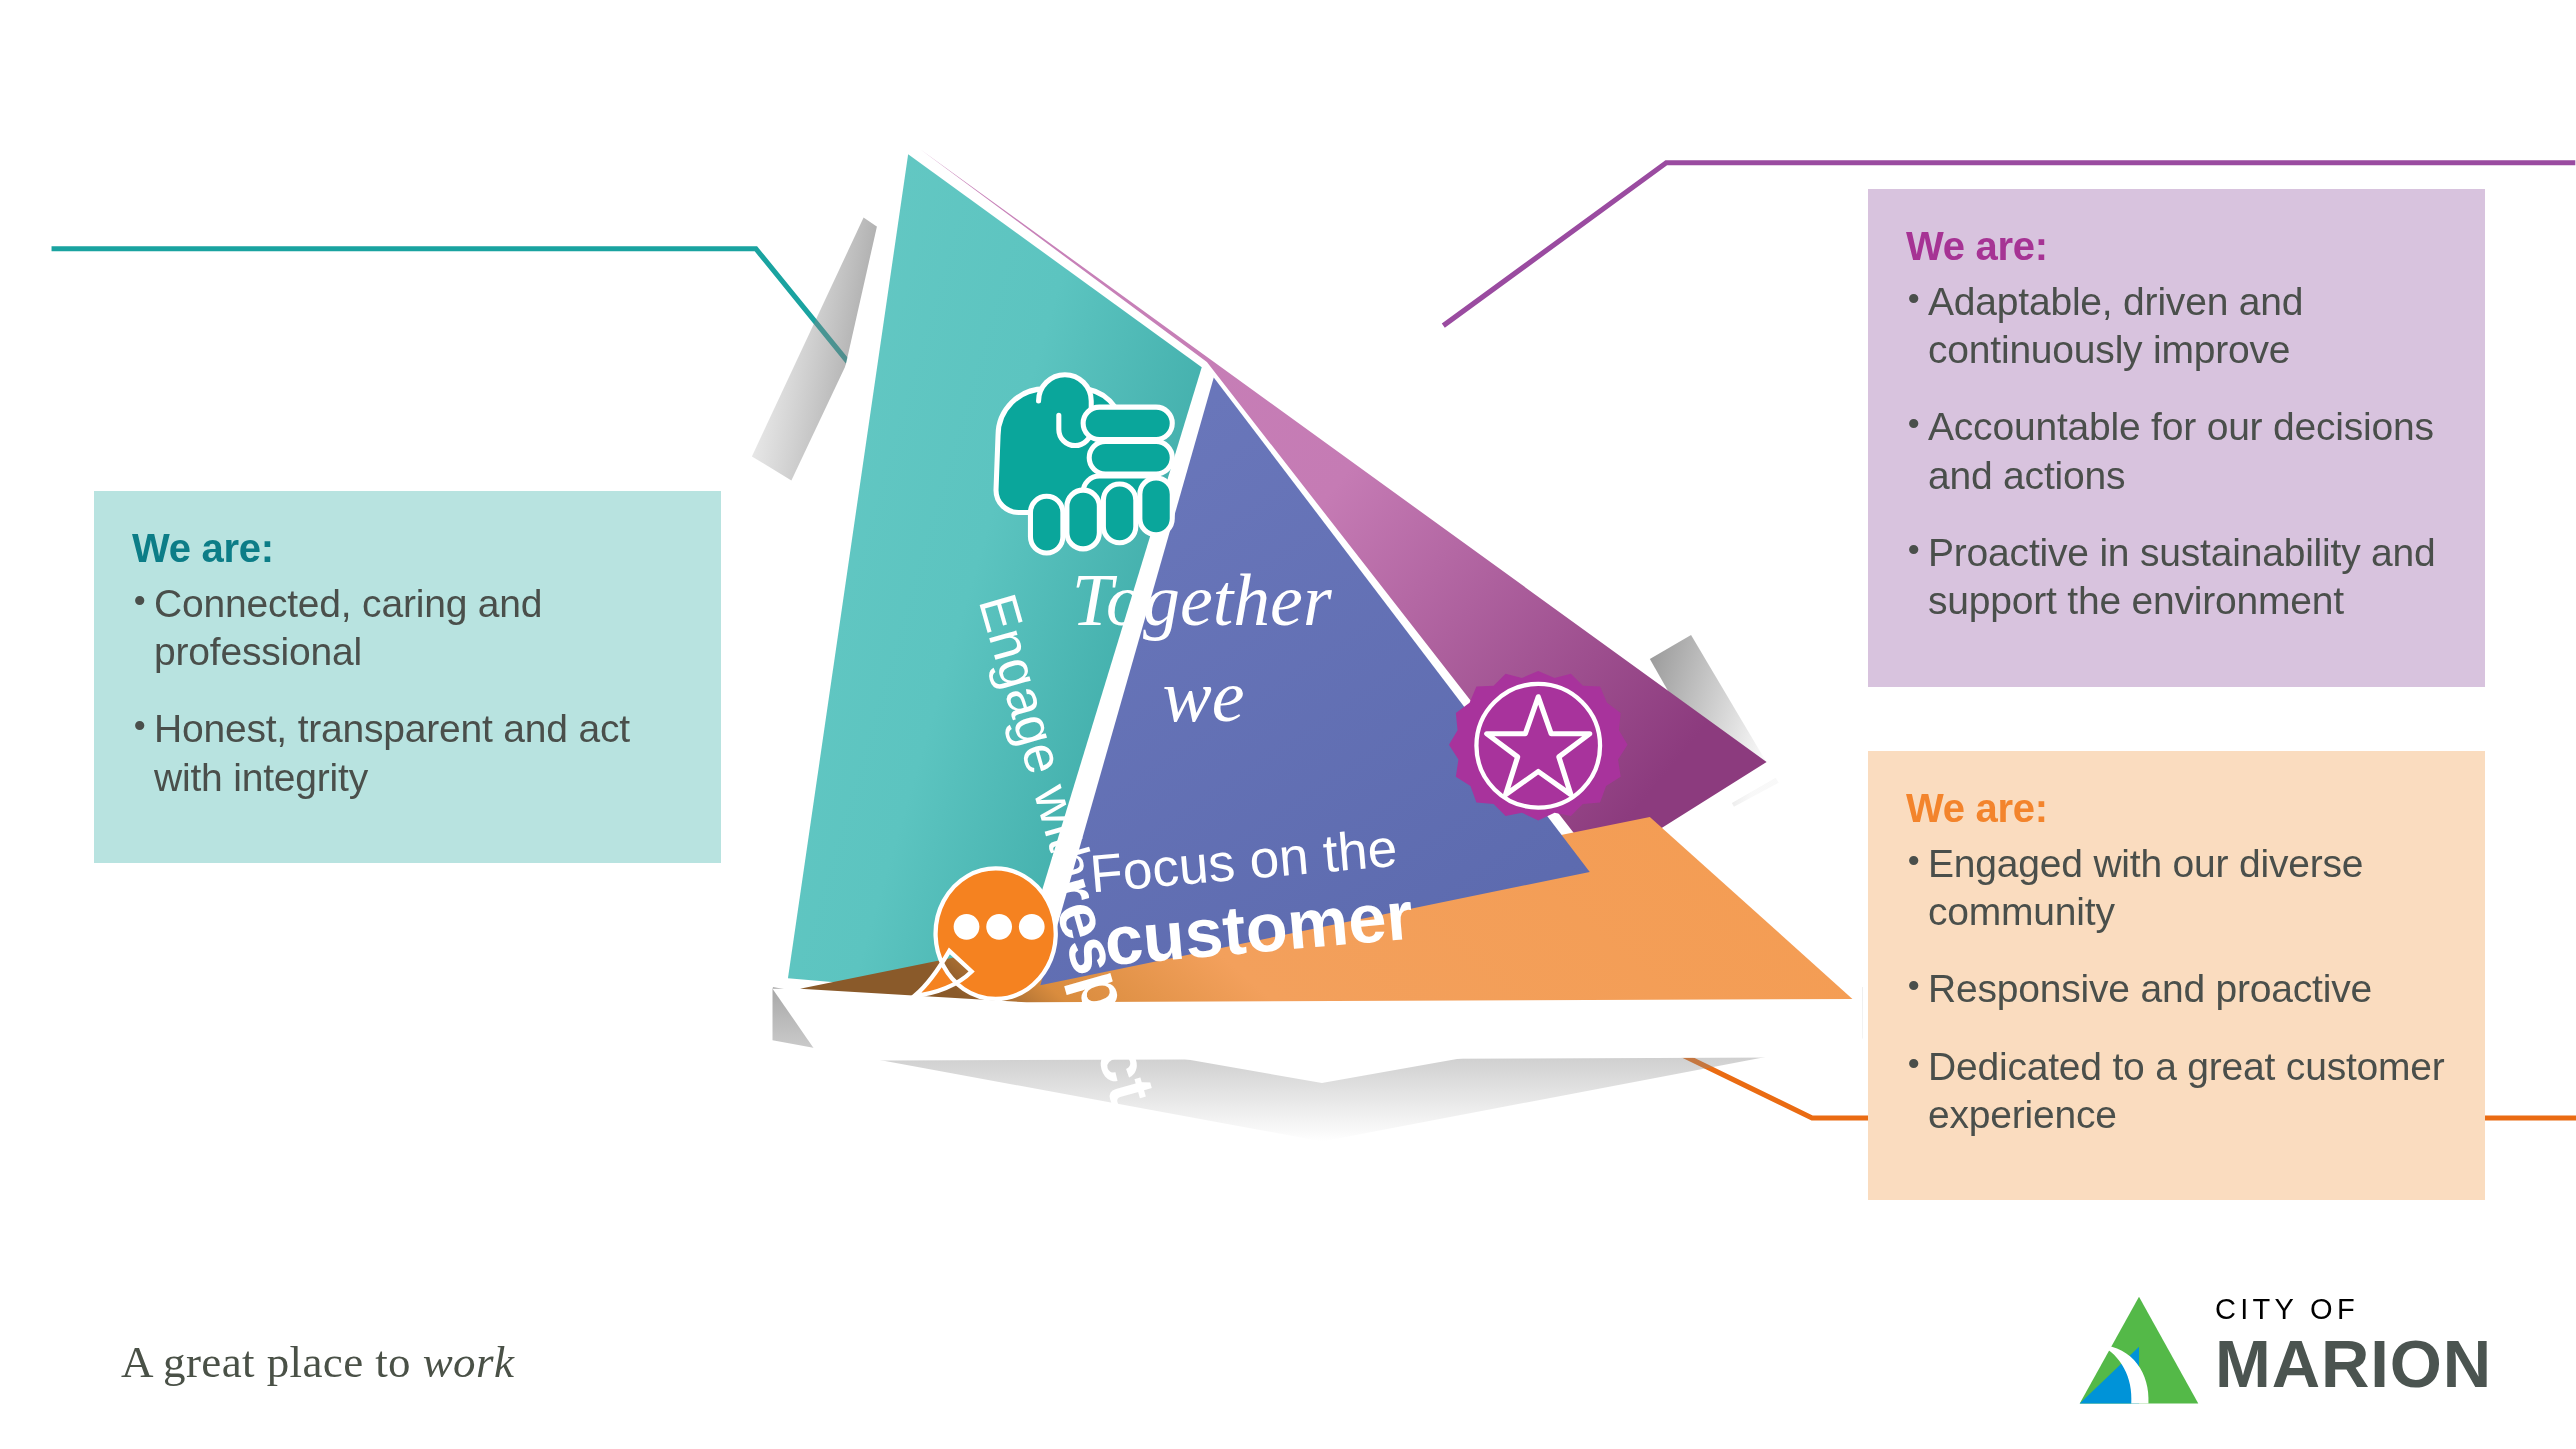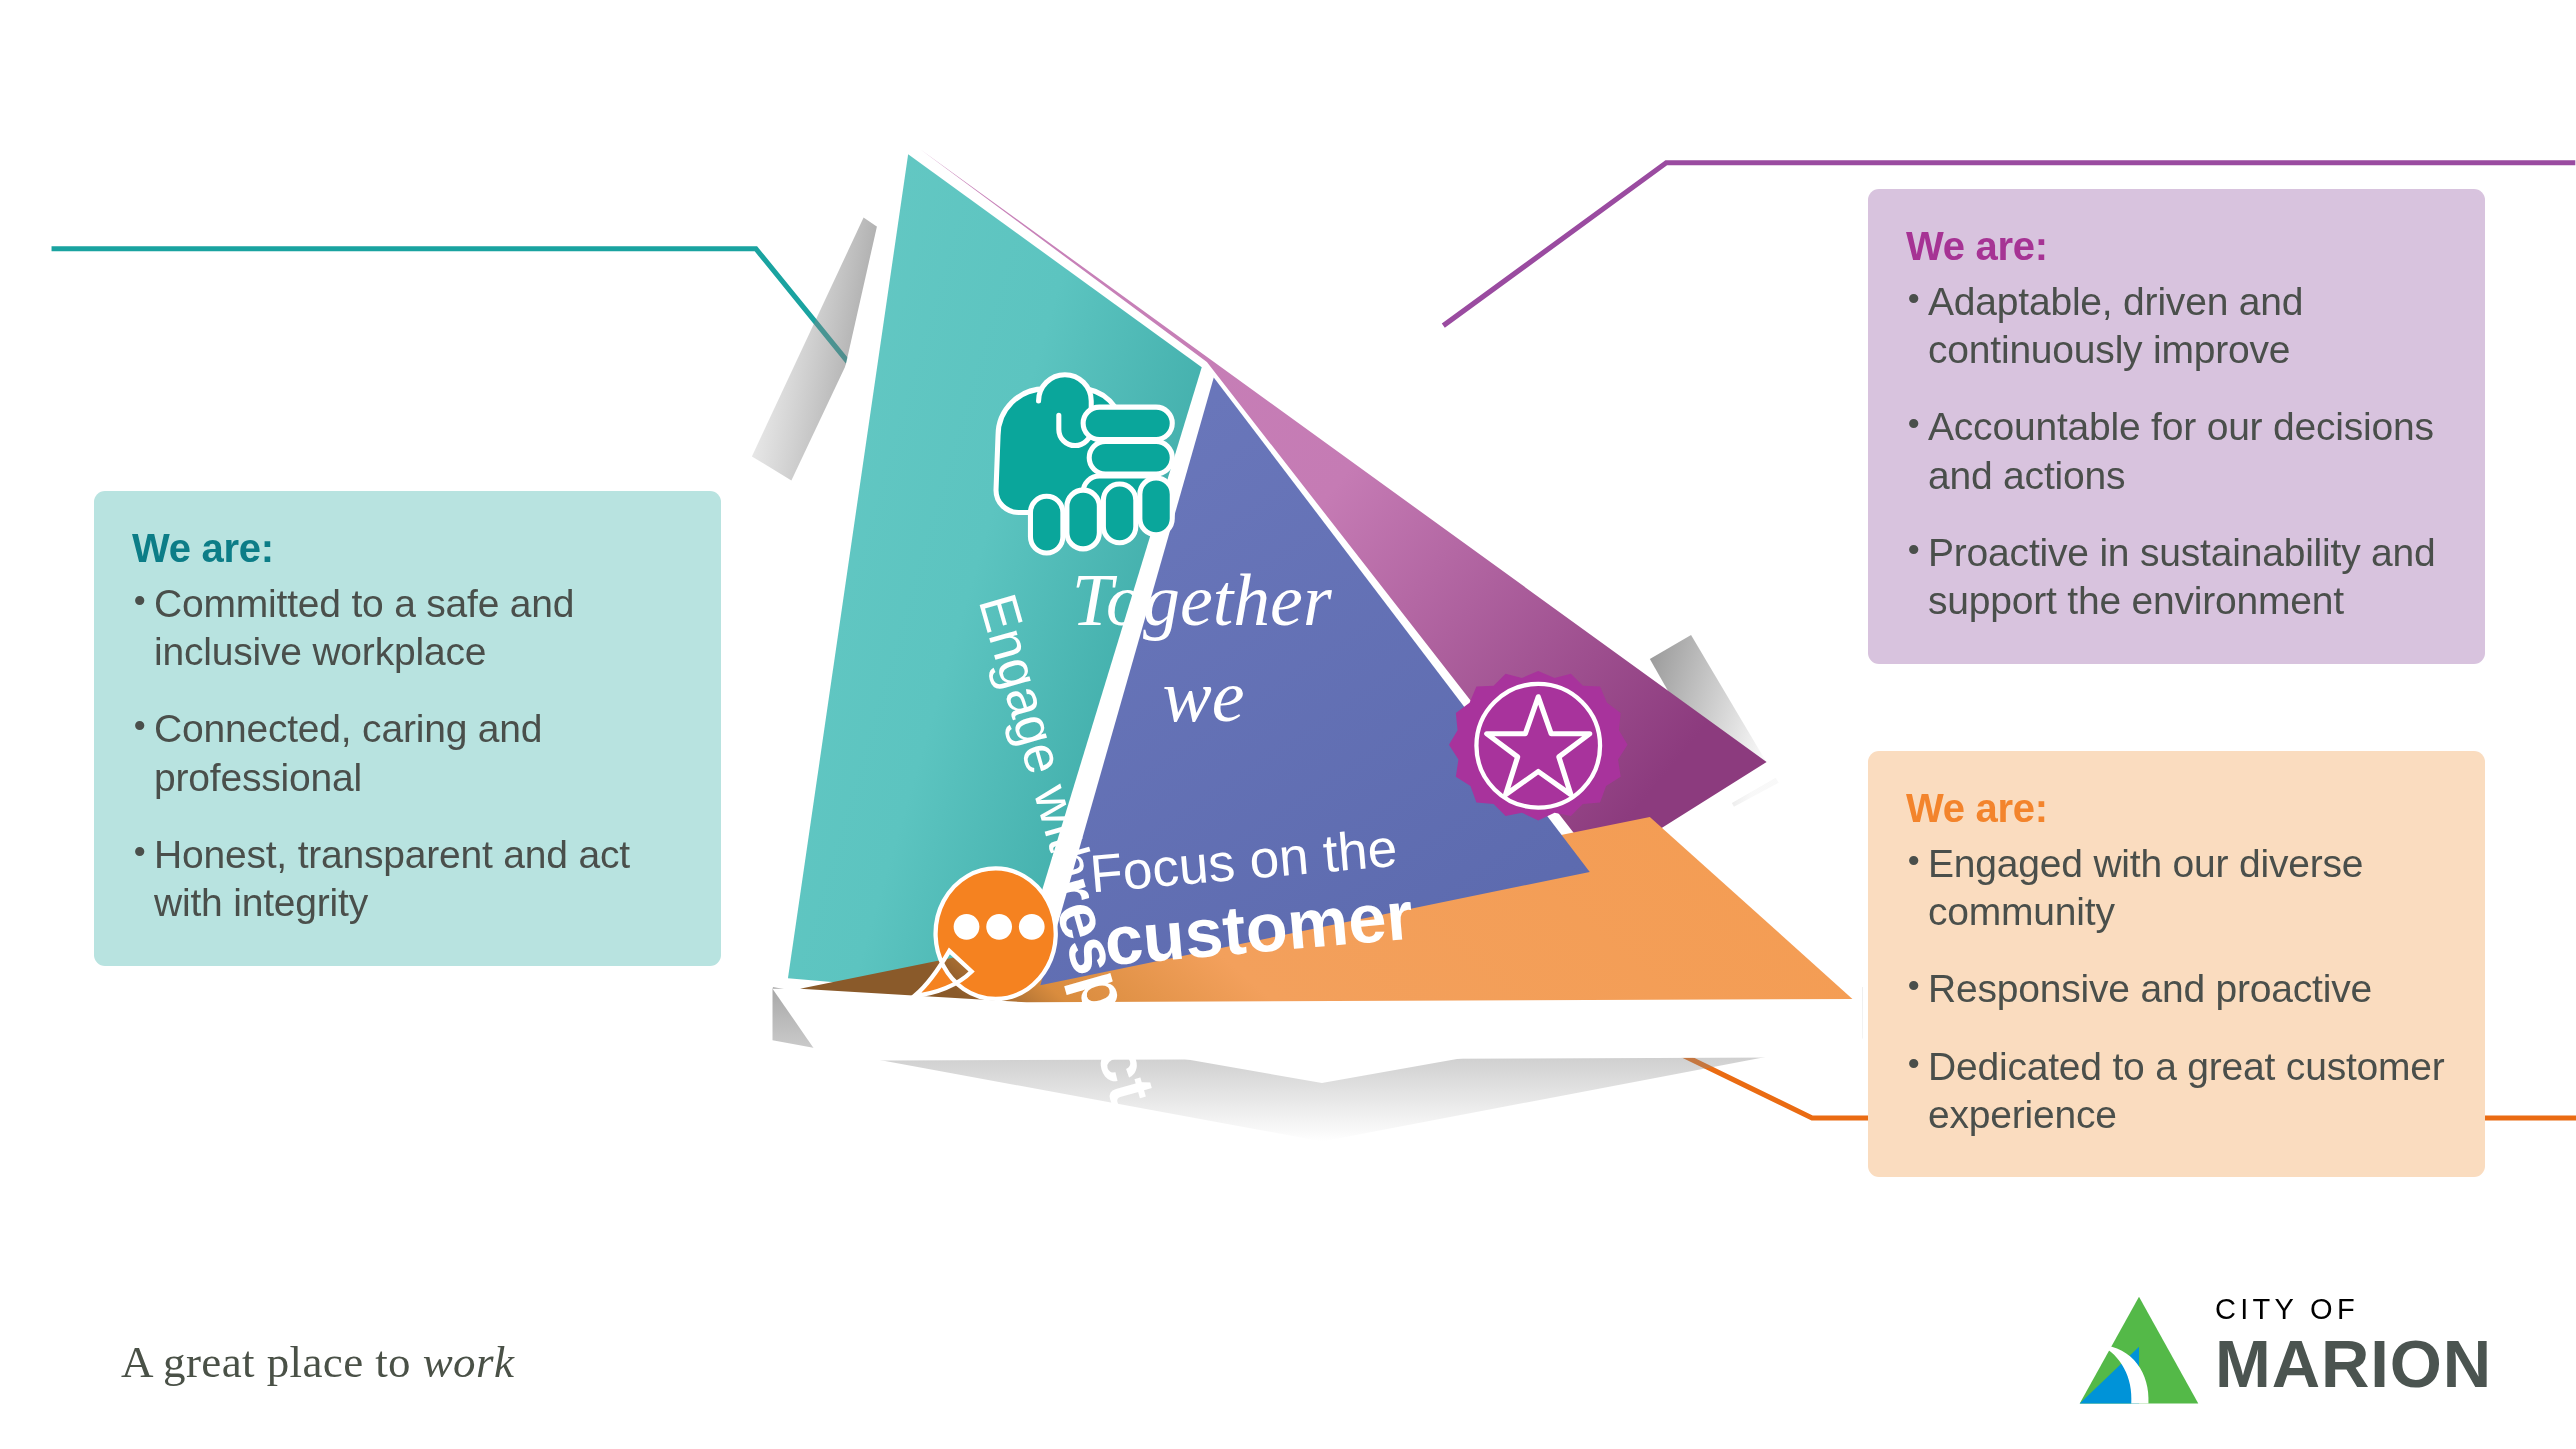--- a/index.html
+++ b/index.html
@@ -8,21 +8,21 @@
     background: #ffffff;
     font-family: "Liberation Sans", sans-serif;
     overflow: hidden;
   }
   #stage { position: relative; width: 2576px; height: 1449px; background: #fff; }
 
   
   .connector { position: absolute; overflow: visible; }
 
   
-  .info-box { position: absolute; padding: 34px 38px 38px 38px; border-radius: 11px; }
+  .info-box { position: absolute; padding: 34px 38px 61px 38px; }
   .info-box .we-are {
     font-size: 40px; font-weight: bold; letter-spacing: -0.3px;
     margin-bottom: 5.2px; line-height: 1.15;
   }
   .info-box ul { list-style: none; }
   .info-box li {
     position: relative;
     font-size: 39px; line-height: 1.24;
     color: #4a4f4b; padding-left: 22px;
     margin-top: 29px; letter-spacing: -0.2px;
@@ -85,21 +85,20 @@
     <path d="M 80 290 L 340 100 L 1400 100" fill="none" stroke="#9a4ba0" stroke-width="6"></path>
   </svg>
 
   <svg class="connector" style="left:1546px; top:1013px; width:1030px; height:258px;" viewBox="0 0 1200 300" width="1030" height="258">
     <path d="M 100 20 L 310 122 L 1200 122" fill="none" stroke="#ea6b12" stroke-width="6"></path>
   </svg>
 
   <div class="info-box" id="box-respect">
     <div class="we-are">We are:</div>
     <ul>
-      <li>Committed to a safe and inclusive workplace</li>
       <li>Connected, caring and professional</li>
       <li>Honest, transparent and act with integrity</li>
     </ul>
   </div>
 
   <div class="info-box" id="box-excellence">
     <div class="we-are">We are:</div>
     <ul>
       <li>Adaptable, driven and continuously improve</li>
       <li>Accountable for our decisions and actions</li>

